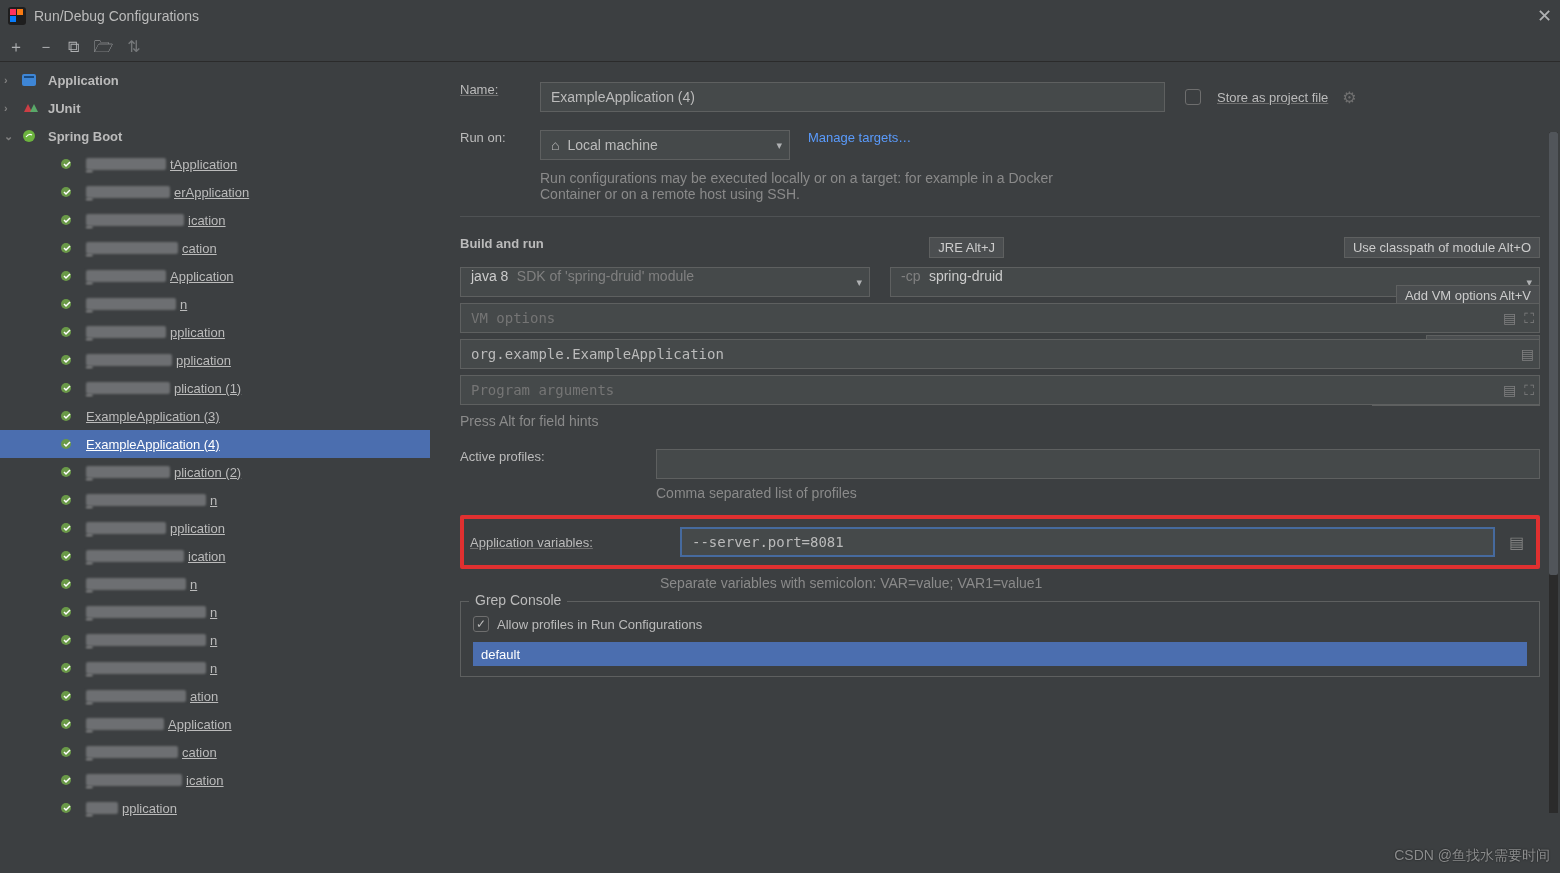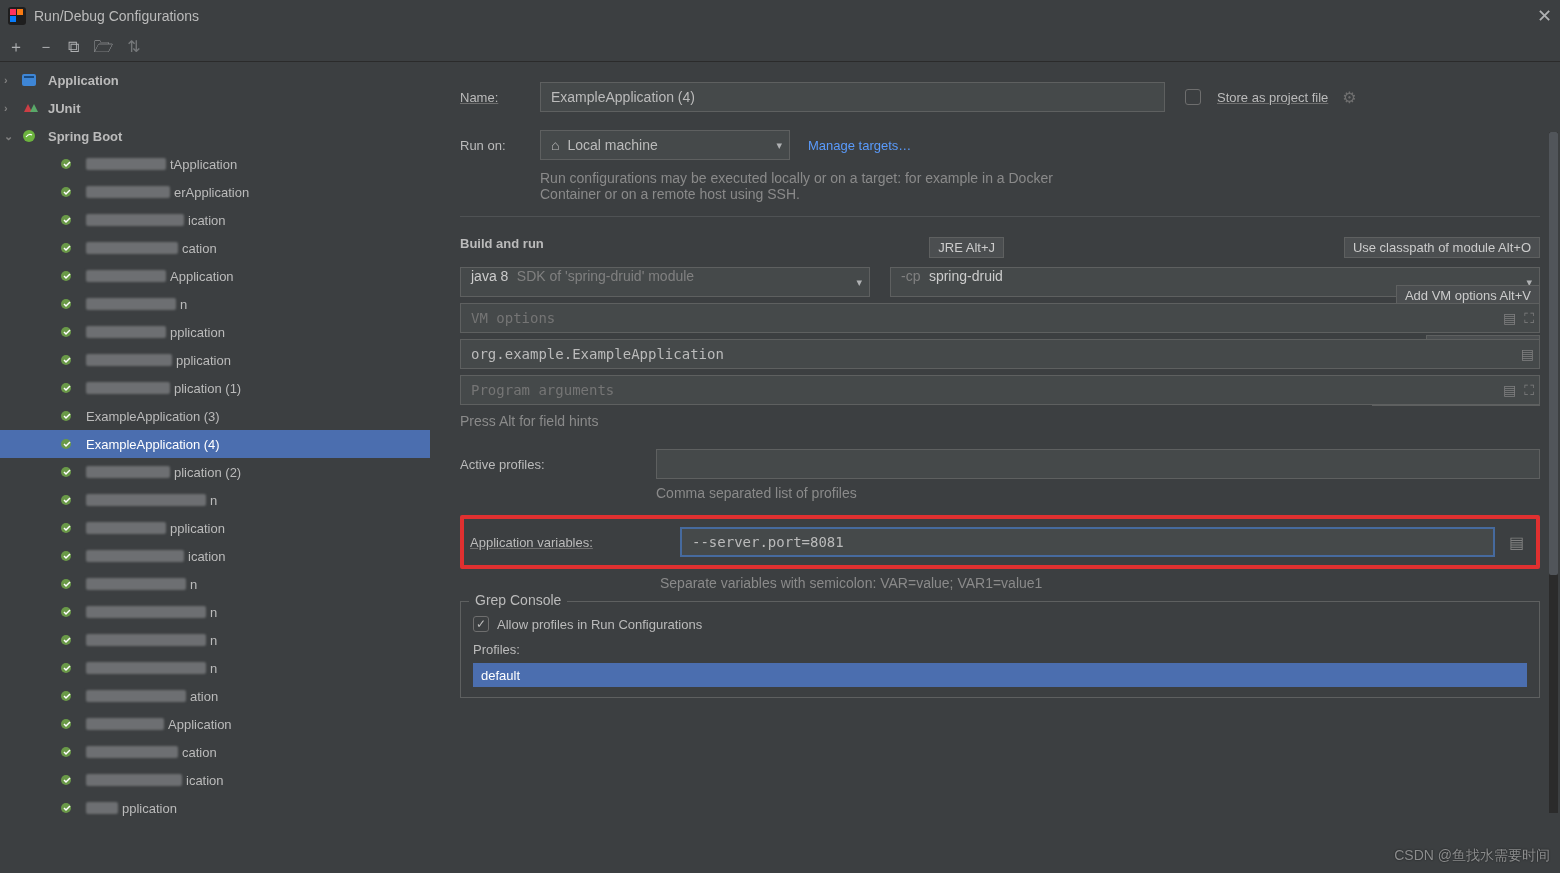--- a/index.html
+++ b/index.html
@@ -12,27 +12,27 @@
 .toolbar .tbtn { color: #afb1b3; font-size: 16px; cursor: pointer; line-height: 1; }
 .main { display: flex; height: calc(100% - 62px); }
 .sidebar { width: 430px; background: #3c3f41; overflow: hidden; }
 .content { flex: 1; padding: 20px 20px 0 30px; overflow: hidden; position: relative; }
 .scroller { position: absolute; right: 2px; top: 70px; bottom: 60px; width: 9px; background: #2b2b2b; }
 .scroller .thumb { position: absolute; top: 0; left: 0; right: 0; height: 65%; background: #51555a; border-radius: 2px; }
 
 .tree { padding-top: 4px; }
 .tree-row { display: flex; align-items: center; height: 28px; color: #bbbbbb; padding-left: 6px; gap: 4px; }
 .tree-row.lvl0 { padding-left: 4px; font-weight: bold; }
-.tree-row.lvl1 { padding-left: 60px; font-weight: normal; }
+.tree-row.lvl1 { padding-left: 60px; font-weight: normal; text-decoration: underline; }
 .tree-row.selected { background: #4b6eaf; color: #ffffff; }
 .tree-row .arrow { width: 14px; color: #808080; font-size: 11px; display:inline-block; }
 .tree-row .app-icon { width: 18px; height: 16px; display: inline-flex; align-items: center; justify-content: center; margin-right: 4px; }
 .tree-row .blur { color: transparent; background: #6d6f72; display:inline-block; border-radius:2px; height:12px; filter: blur(1px); }
 
-.form-row { display: flex; align-items: center; margin-bottom: 18px; }
+.form-row { display: flex; margin-bottom: 18px; }
 .label { width: 80px; color: #bbbbbb; }
 .underline { text-decoration: underline; text-decoration-color: #6e6e6e; }
 .field { flex: 1; height: 30px; background: #45494a; border: 1px solid #5e6060; color: #bbbbbb; padding: 0 10px; font-size: 14px; }
 .field.mono { font-family: Consolas, monospace; }
 .select { position: relative; display: flex; align-items: center; }
 .select .chev { position: absolute; right: 8px; color: #afb1b3; font-size: 11px; }
 .checkbox { width: 16px; height: 16px; border: 1px solid #6e6e6e; border-radius: 3px; margin-right: 8px; display: inline-flex; align-items:center; justify-content:center; color:#bbbbbb; font-size:12px; }
 .link { color: #5a9bfc; cursor: pointer; }
 .hint { color: #8a8a8a; font-size: 14px; }
 .section-title { color: #bbbbbb; font-weight: bold; margin: 10px 0 12px 0; }
@@ -462,21 +462,20 @@
     </div>
     <div class="hint" style="margin-left:200px;margin-bottom:8px">Separate variables with semicolon: VAR=value; VAR1=value1</div>
 
     <div class="fieldset">
       <span class="legend">Grep Console</span>
       <div class="fieldset-inner">
         <div style="display:flex;align-items:center;margin-bottom:10px">
           <span class="checkbox">✓</span>
           <span>Allow profiles in Run Configurations</span>
         </div>
-        <div>Profiles:</div>
         <div class="profiles-list">default</div>
       </div>
     </div>
 
     <div class="scroller">
         <div class="thumb"></div>
       </div>
   </div>
 </div>
 

